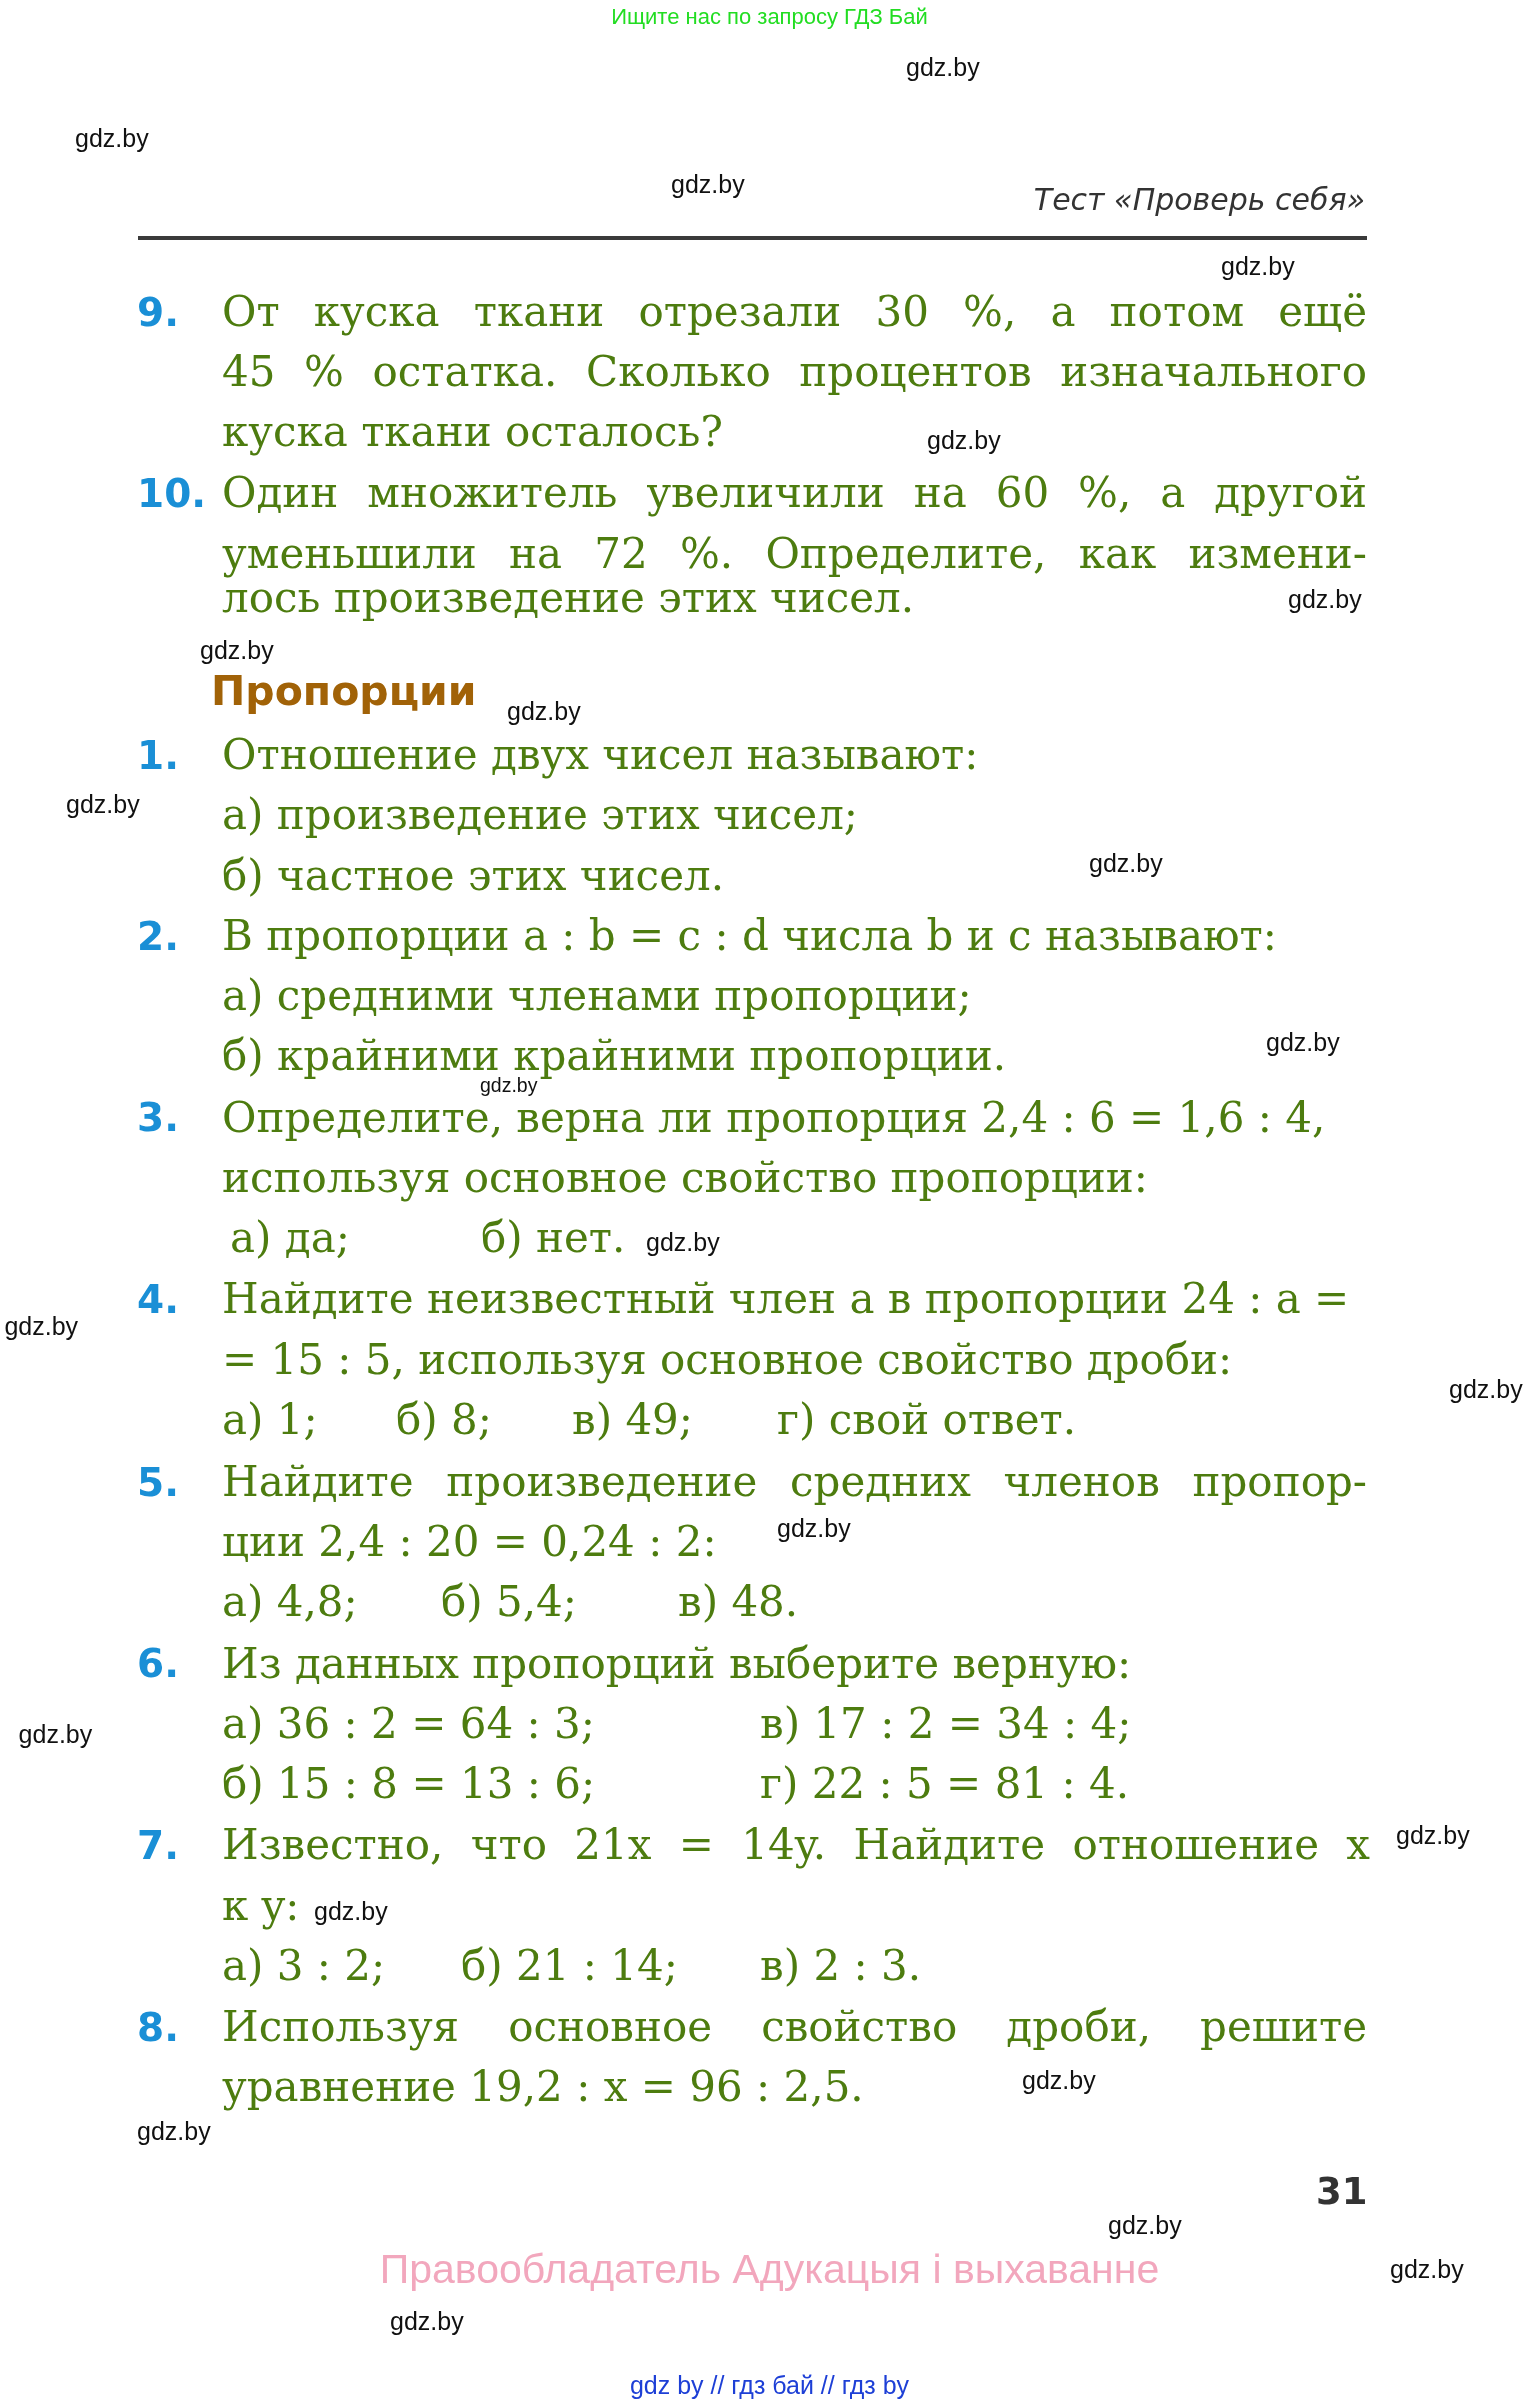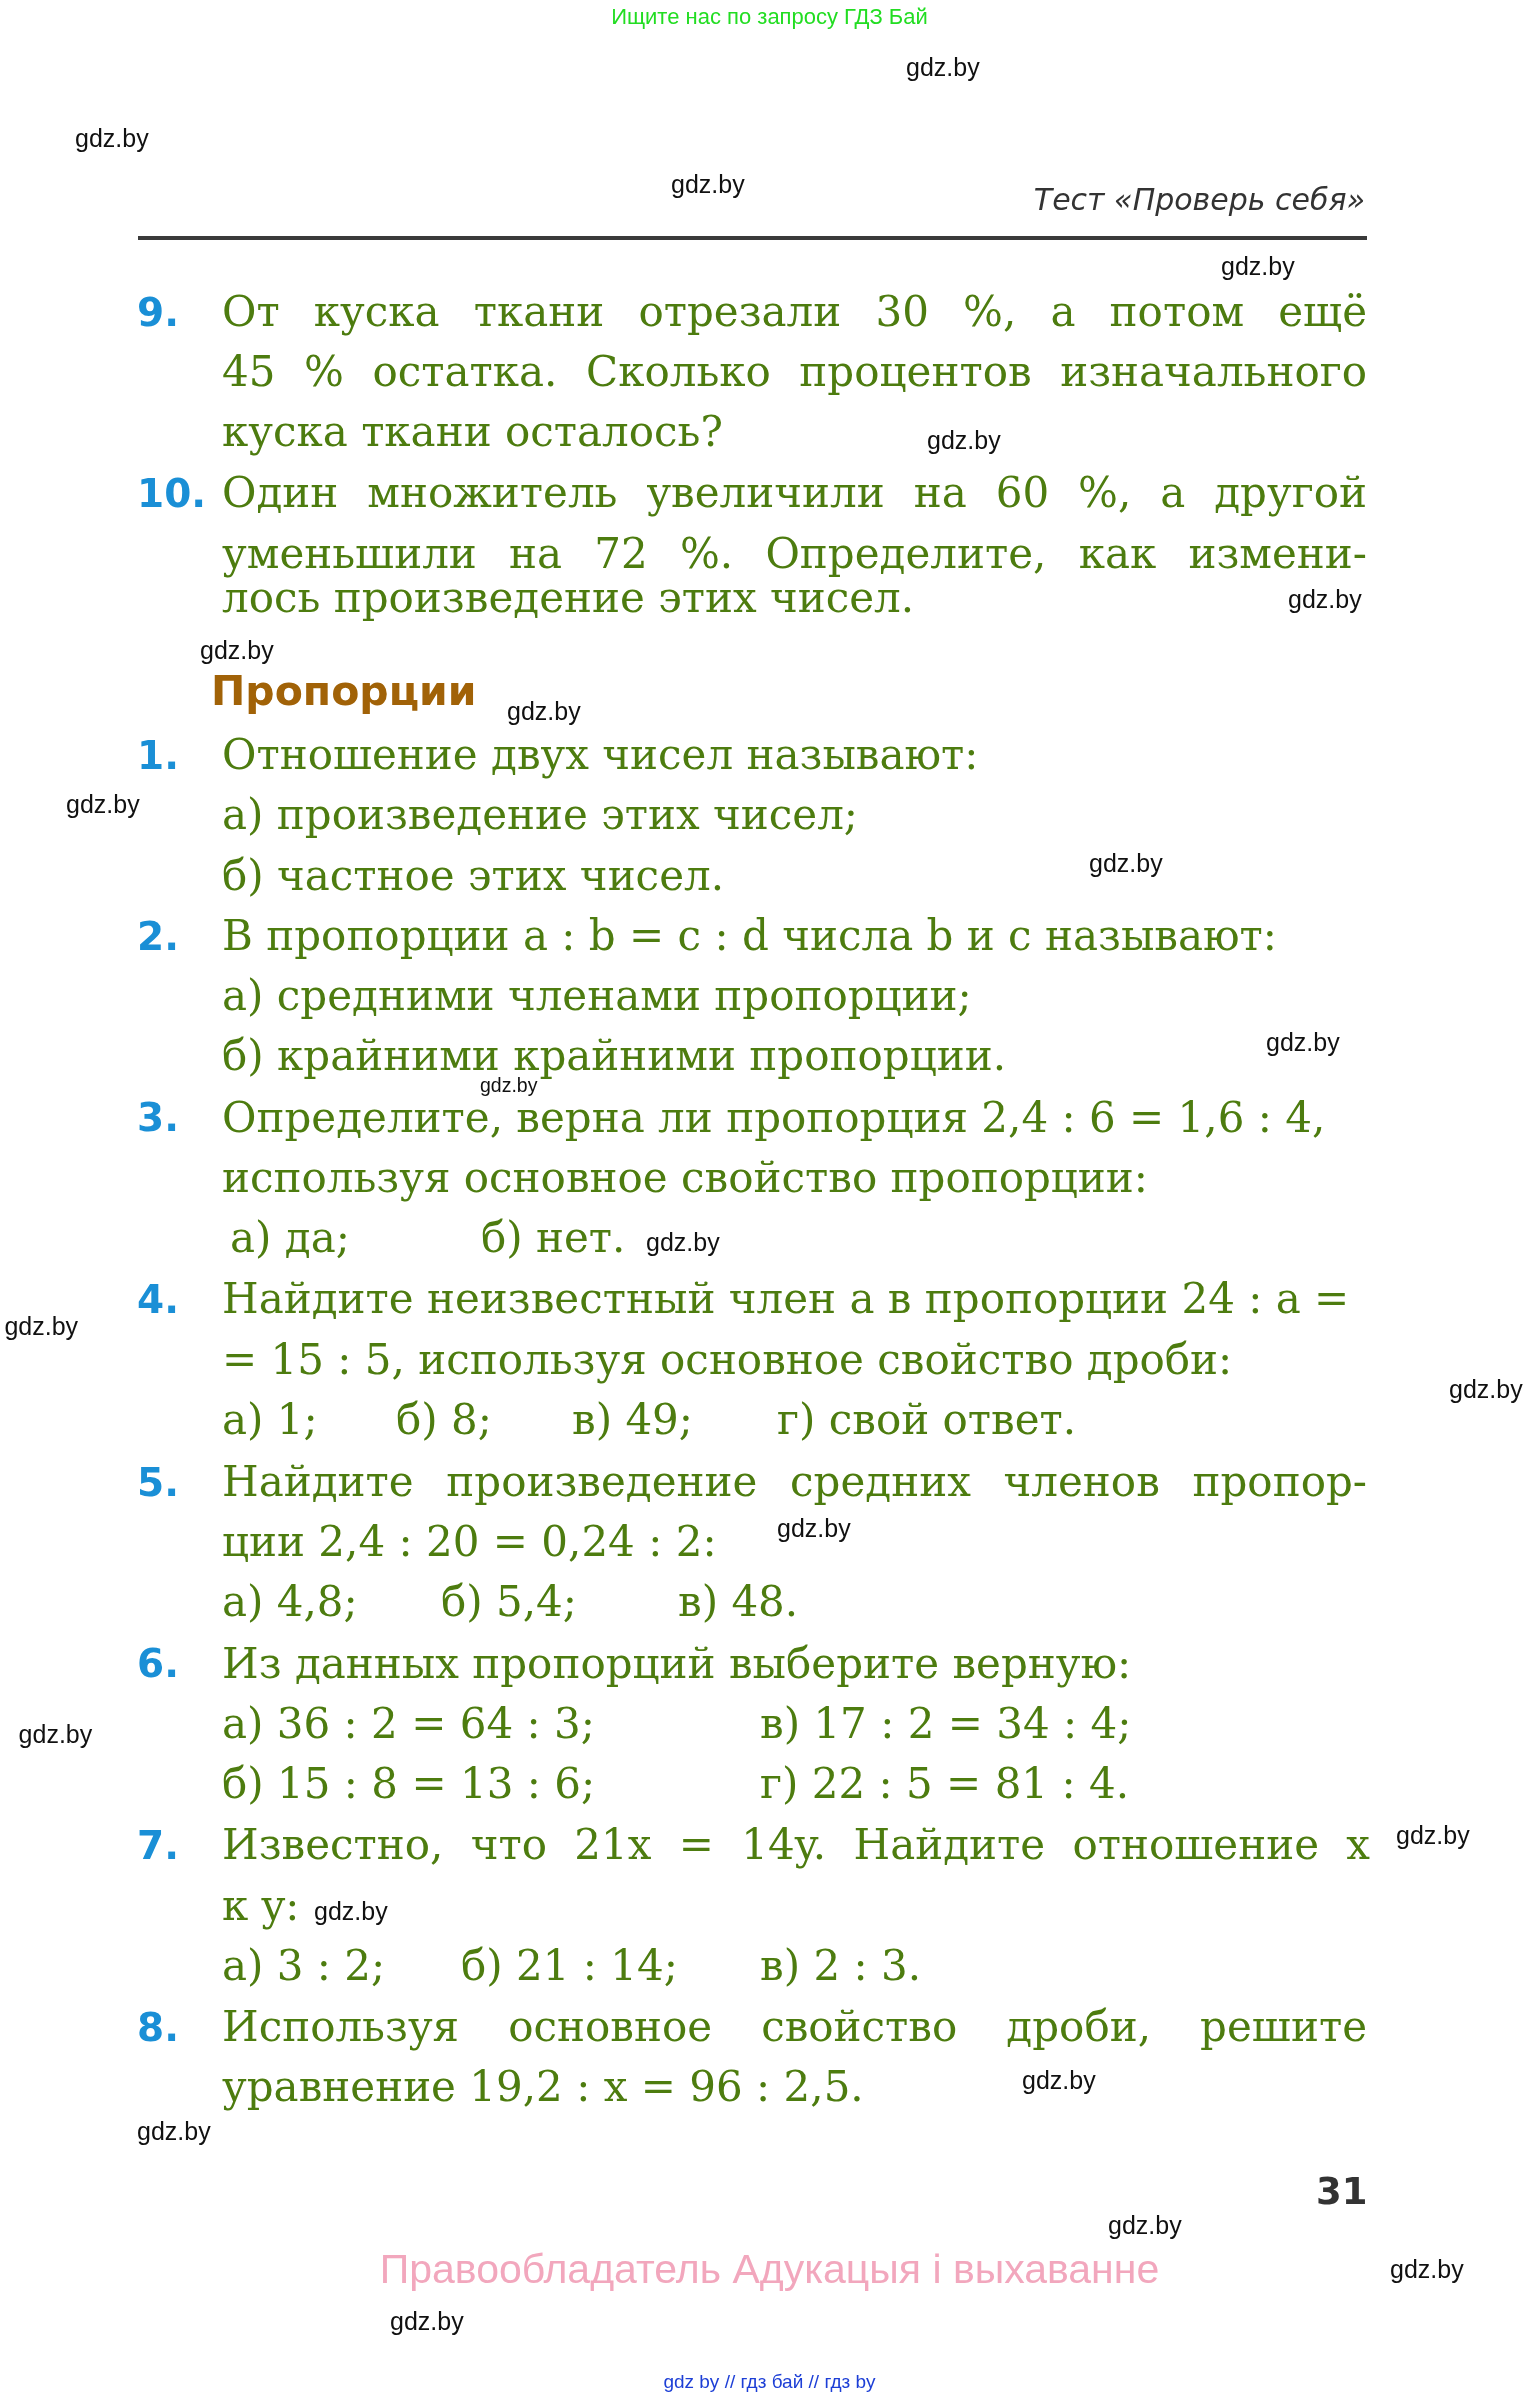--- a/index.html
+++ b/index.html
@@ -43,21 +43,21 @@
   .page-number {
     position: absolute; left: 1316px; top: 2170px;
     font-family: "DejaVu Sans", sans-serif; font-weight: bold; font-size: 37px; color: #333;
   }
   .copyright {
     position: absolute; left: 0; width: 1539px; top: 2238px; text-align: center;
     font-family: "Liberation Sans", sans-serif; font-size: 41px; color: #f2a7bd; margin-top: 8px;
   }
   .footer-links {
     position: absolute; left: 0; width: 1539px; top: 2371px; text-align: center;
-    font-family: "Liberation Sans", sans-serif; font-size: 19px; color: #1d3fd6;
+    font-family: "Liberation Sans", sans-serif; font-size: 25px; color: #1d3fd6;
   }
 </style>
 </head>
 <body>
 
 <div class="abs top-banner">Ищите нас по запросу ГДЗ Бай</div>
 
 <span class="wm" style="left:906px;top:55px">gdz.by</span>
 <span class="wm" style="left:75px;top:126px">gdz.by</span>
 <span class="wm" style="left:671px;top:172px">gdz.by</span>

